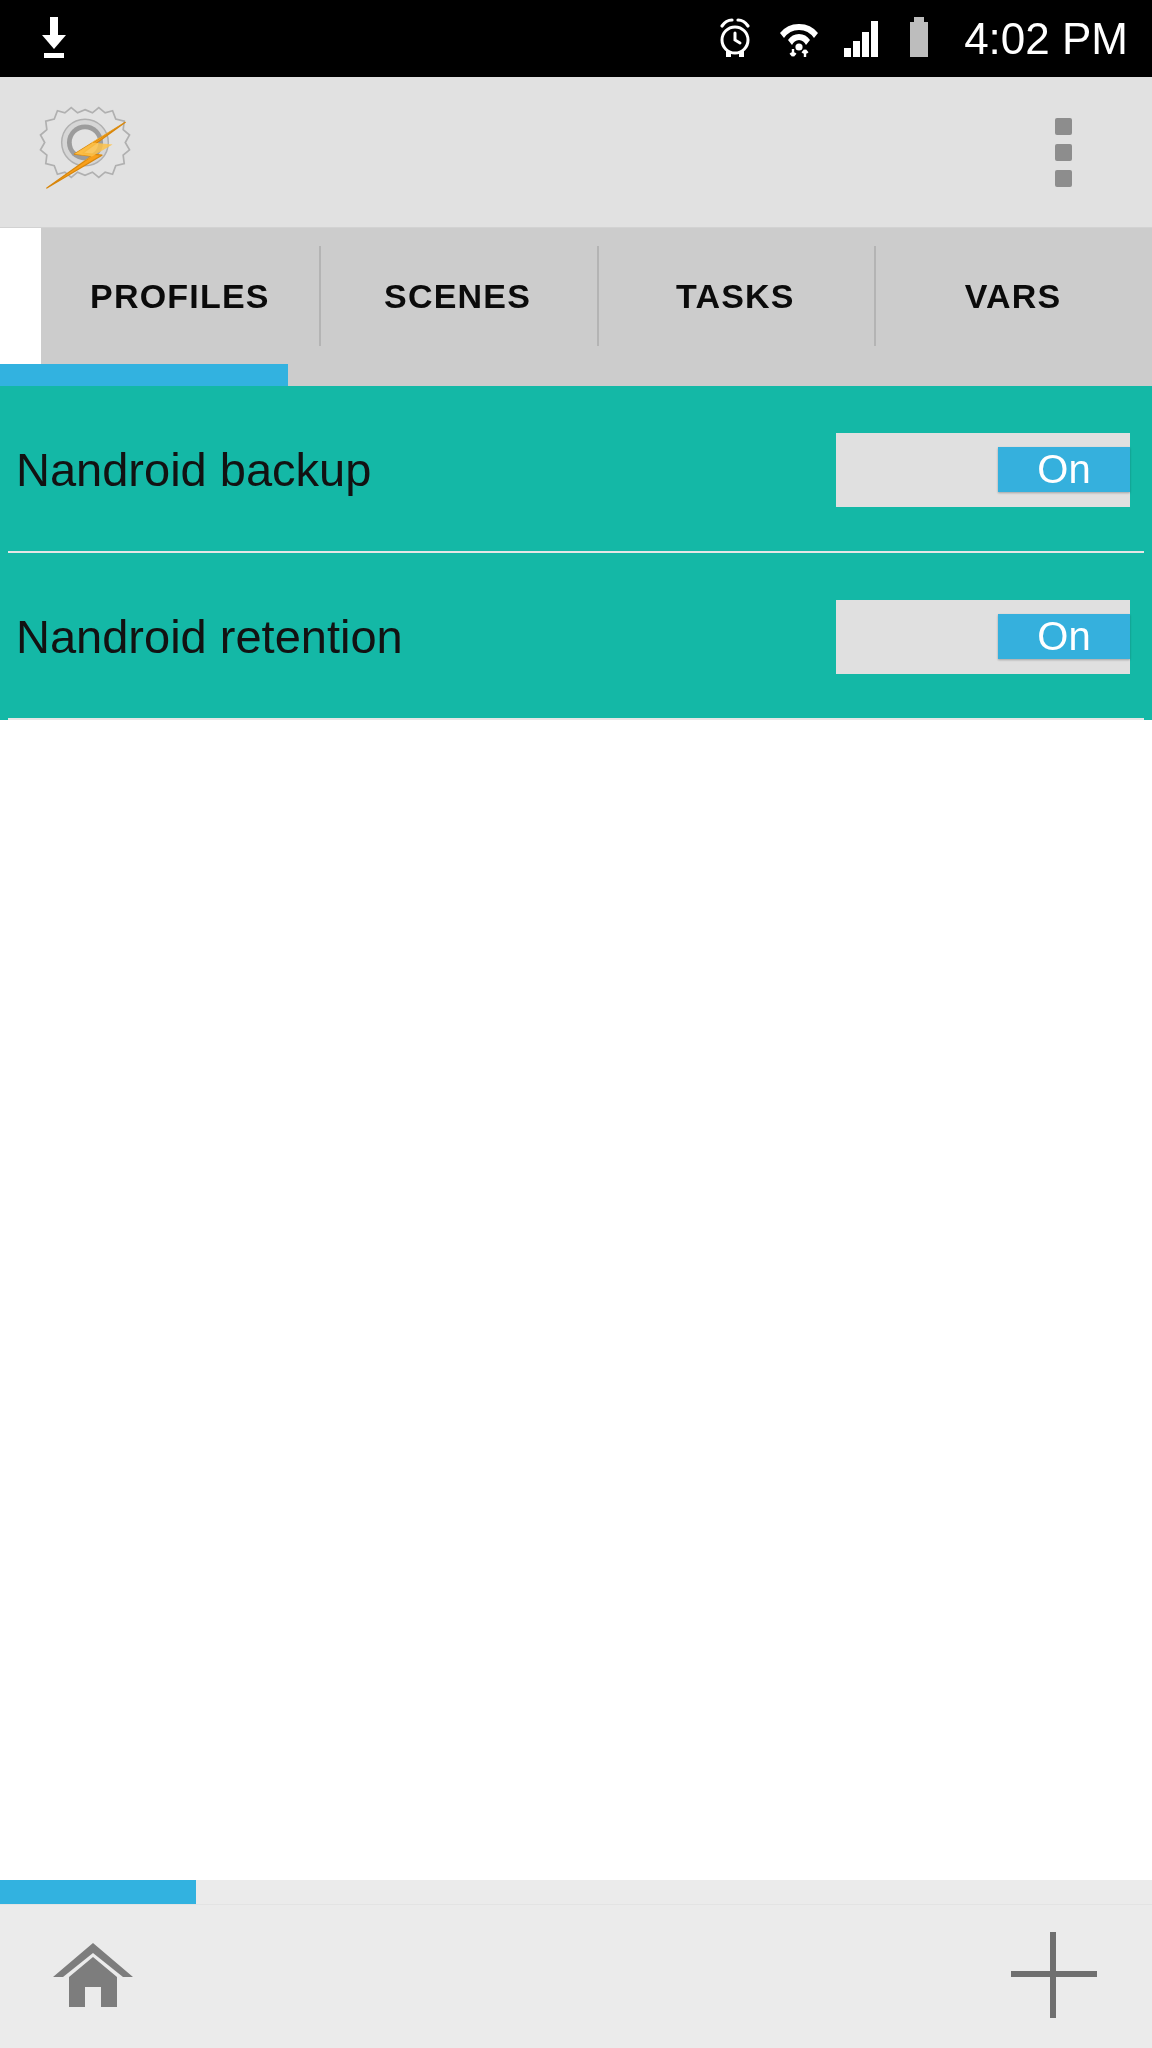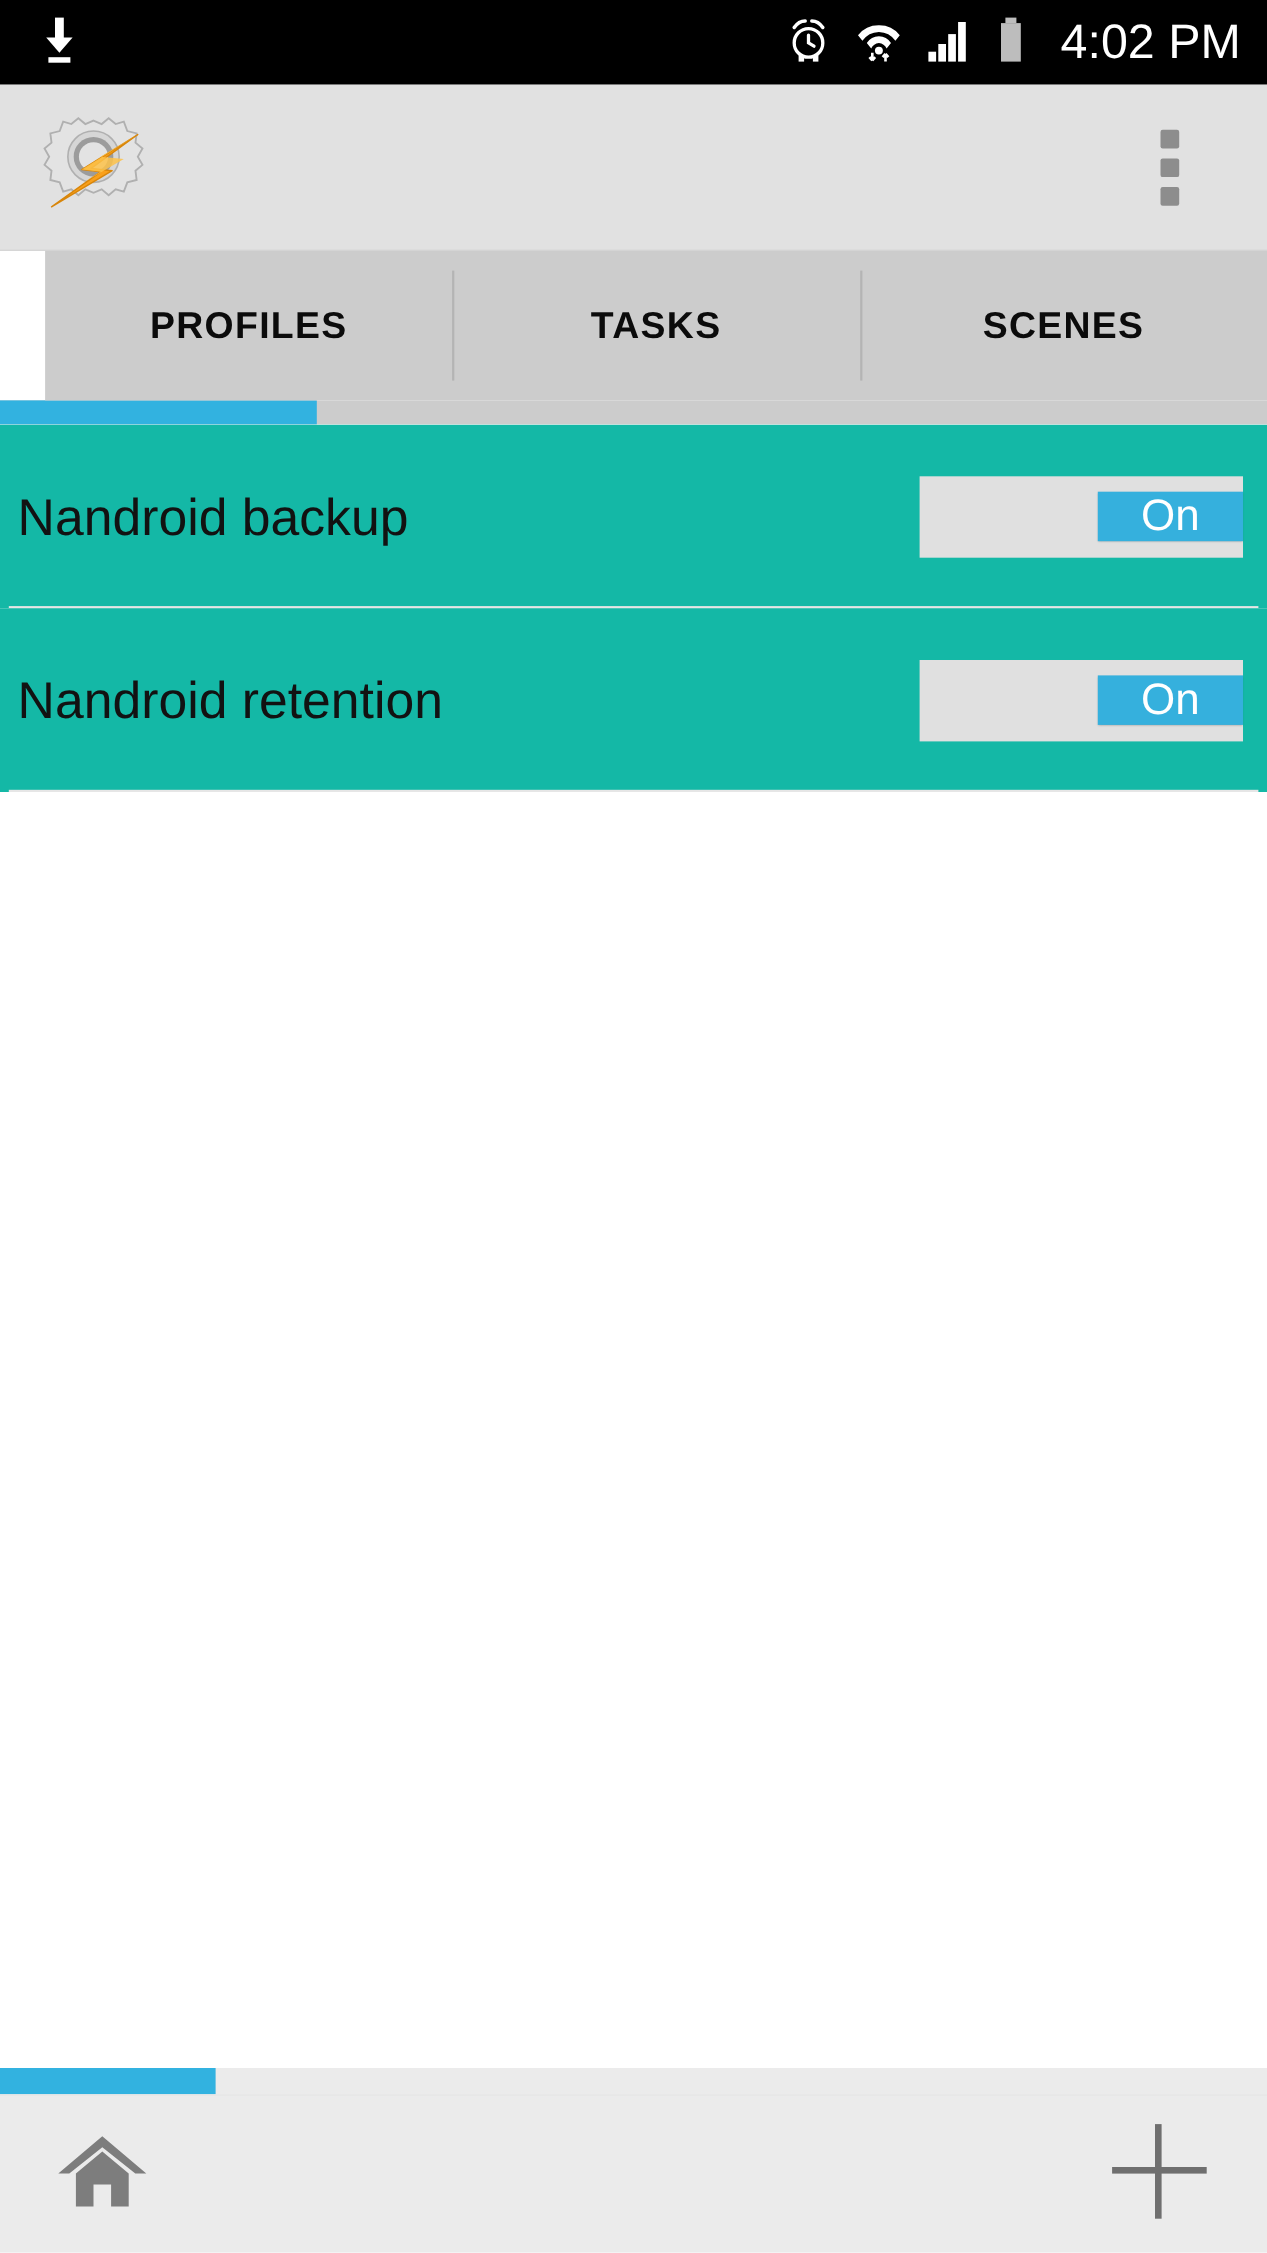--- a/index.html
+++ b/index.html
@@ -294,22 +294,23 @@
 
     <div id="overflow-menu">
       <span class="dot"></span>
       <span class="dot"></span>
       <span class="dot"></span>
     </div>
   </div>
 
   <div id="tab-bar">
     <div class="tab">PROFILES</div>
+    <div class="tab">SCENES</div>
     <div class="tab">TASKS</div>
-    <div class="tab">SCENES</div>
+    <div class="tab">VARS</div>
   </div>
   <div id="tab-indicator-row">
     <div id="tab-indicator" style="background: rgb(50, 178, 224); width: 25%;"></div>
   </div>
 
   <div id="profile-list">
 
     <div class="list-row">
       <span class="row-label">Nandroid backup</span>
       <span class="toggle">

